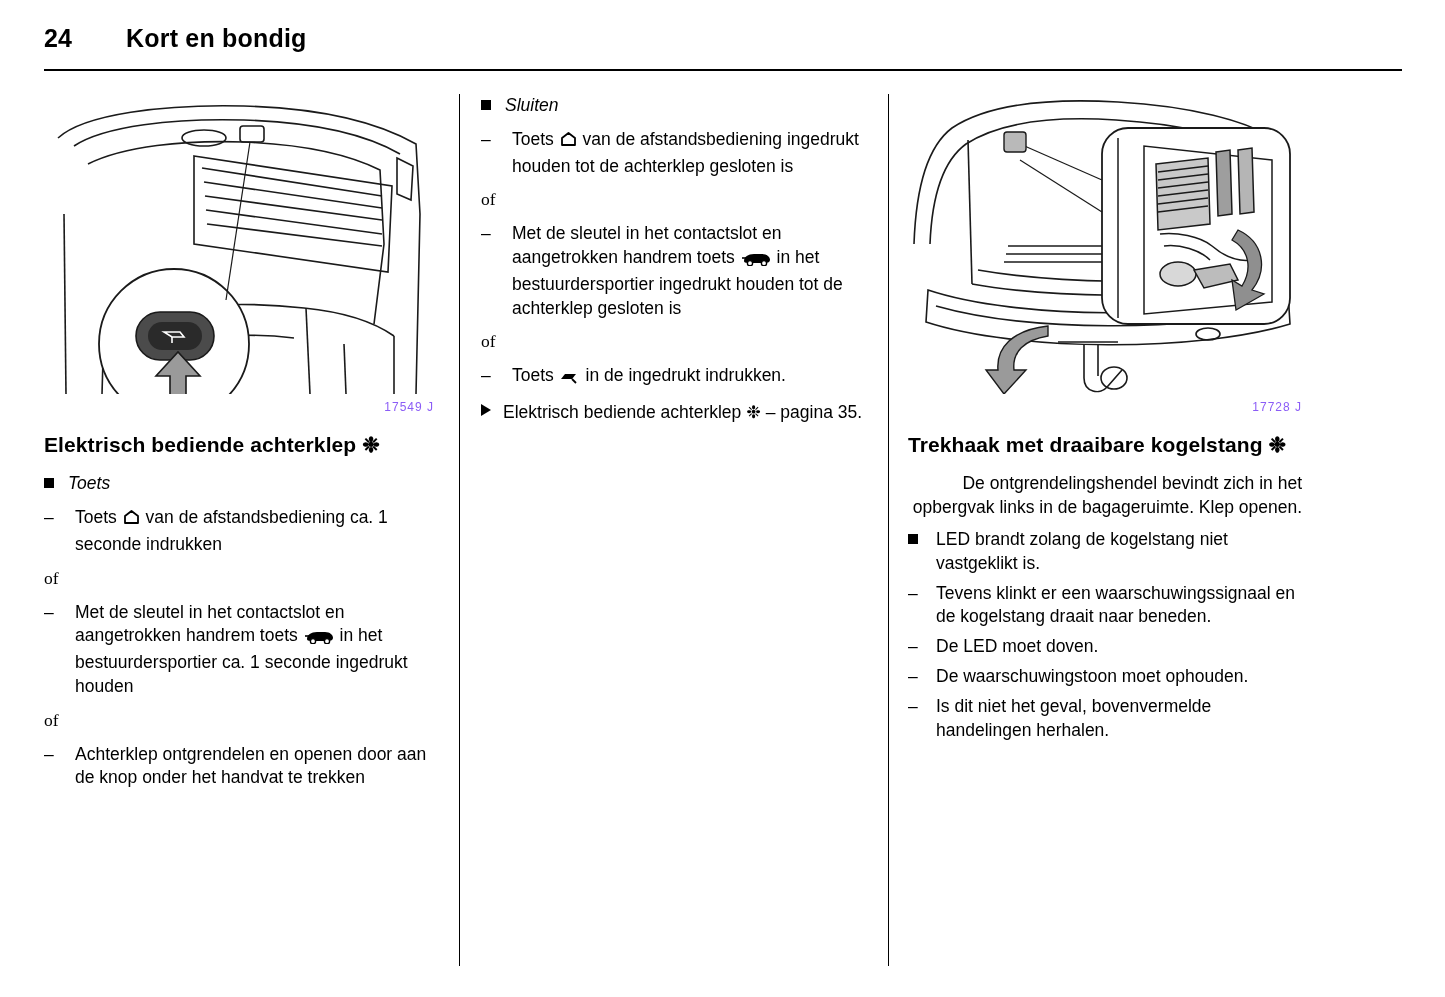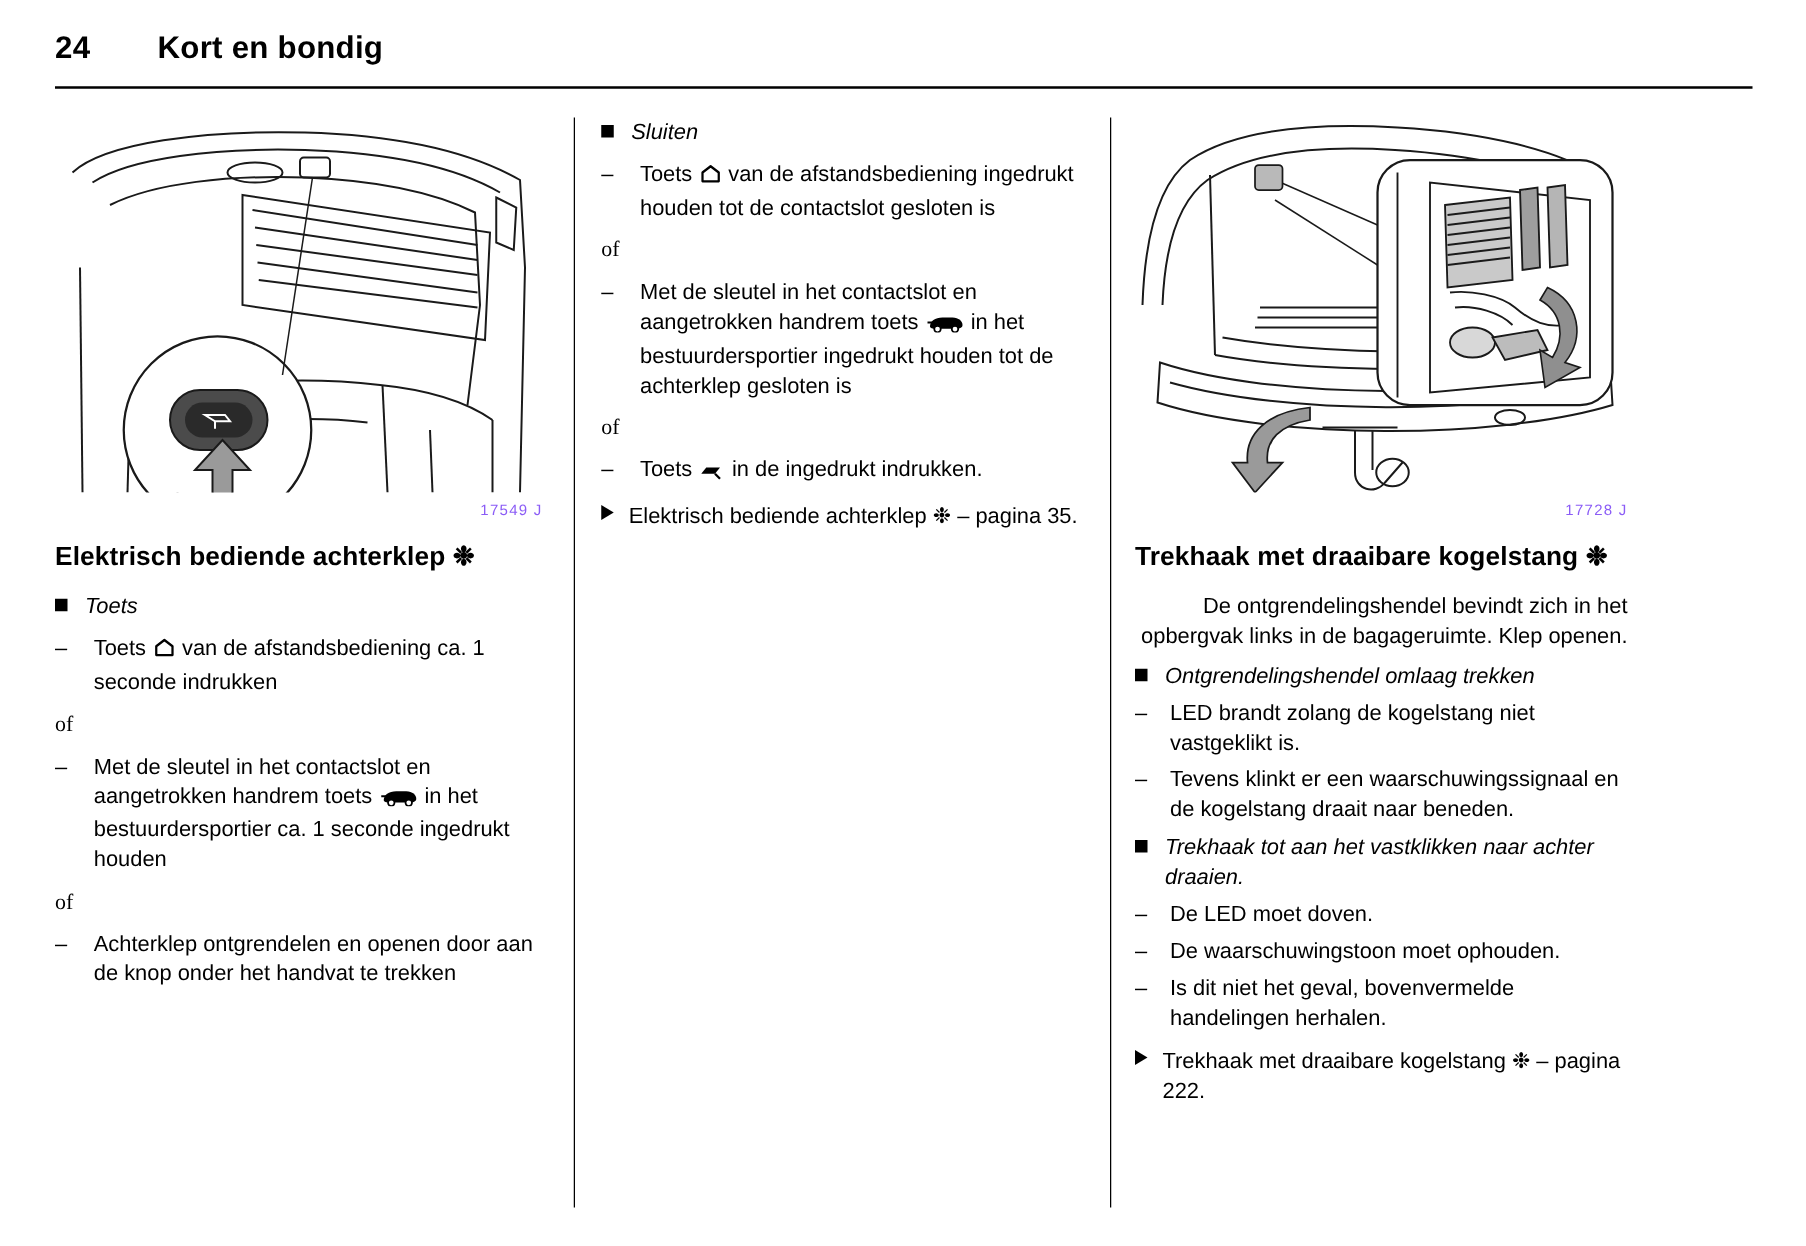--- a/index.html
+++ b/index.html
@@ -252,21 +252,21 @@
 
     <div class="bullet-sq">
       <span class="marker"></span>
       <span>Sluiten</span>
     </div>
 
     <div class="dash-item">
       <span class="marker">–</span>
       <span>Toets </span><span class="inline-ico"><svg width="19" height="17" viewBox="0 0 19 17">
             <path d="M3 14 V7 L9.5 2 L16 7 V14 Z" fill="none" stroke="#000" stroke-width="1.8" stroke-linejoin="round"></path>
-          </svg></span><span> van de afstandsbediening ingedrukt houden tot de contactslot gesloten is</span>
+          </svg></span><span> van de afstandsbediening ingedrukt houden tot de achterklep gesloten is</span>
     </div>
 
     <div class="of">of</div>
 
     <div class="dash-item">
       <span class="marker">–</span>
       <span>Met de sleutel in het contactslot en aangetrokken handrem toets </span><span class="inline-ico"><svg width="32" height="16" viewBox="0 0 32 16">
             <path d="M4 11 C4 7 8 4 14 4 L22 4 C27 4 30 7 30 10 C30 12 28 13 25 13 L8 13 C5 13 4 12 4 11 Z" fill="#000"></path>
             <circle cx="10" cy="13.2" r="2.6" fill="#fff" stroke="#000" stroke-width="1.4"></circle>
             <circle cx="24" cy="13.2" r="2.6" fill="#fff" stroke="#000" stroke-width="1.4"></circle>
@@ -344,46 +344,37 @@
       </svg>
       <div class="fig-caption">17728 J</div>
     </div>
 
     <h2 class="section-title">Trekhaak met draaibare kogelstang ❉</h2>
 
     <p class="body-text">De ontgrendelingshendel bevindt zich in het opbergvak links in de bagageruimte. Klep openen.</p>
 
     <div class="bullet-sq">
       <span class="marker"></span>
-      <span>Ontgrendelingshendel omlaag trekken</span>
     </div>
     <div class="dash-item">
       <span class="marker">–</span>
       <span>LED brandt zolang de kogelstang niet vastgeklikt is.</span>
     </div>
     <div class="dash-item">
       <span class="marker">–</span>
       <span>Tevens klinkt er een waarschuwingssignaal en de kogelstang draait naar beneden.</span>
     </div>
-    <div class="bullet-sq">
-      <span class="marker"></span>
-      <span>Trekhaak tot aan het vastklikken naar achter draaien.</span>
-    </div>
     <div class="dash-item">
       <span class="marker">–</span>
       <span>De LED moet doven.</span>
     </div>
     <div class="dash-item">
       <span class="marker">–</span>
       <span>De waarschuwingstoon moet ophouden.</span>
     </div>
     <div class="dash-item">
       <span class="marker">–</span>
       <span>Is dit niet het geval, bovenvermelde handelingen herhalen.</span>
     </div>
 
-    <div class="tri-item">
-      <span class="marker"></span>
-      <span>Trekhaak met draaibare kogelstang ❉ – pagina 222.</span>
-    </div>
   </div>
 
 </div>
 
 </body></html>

